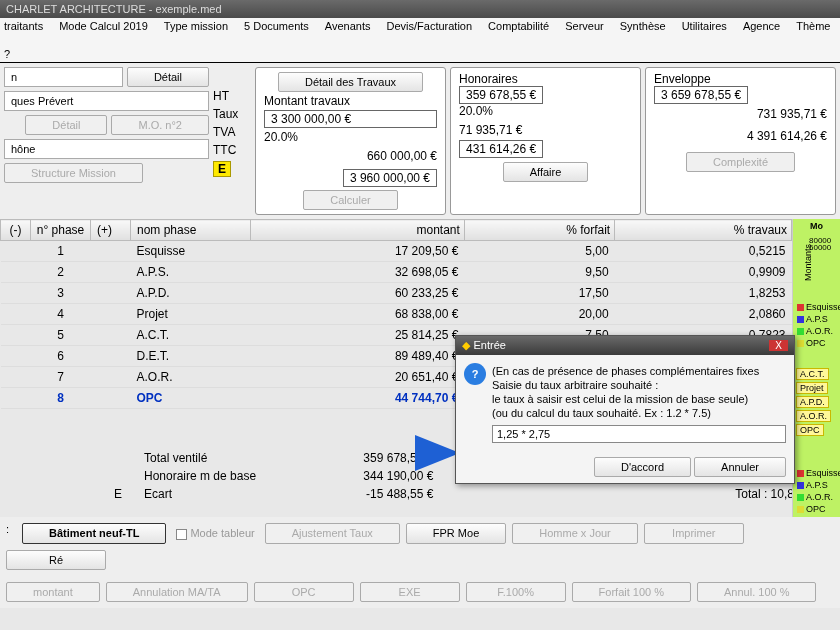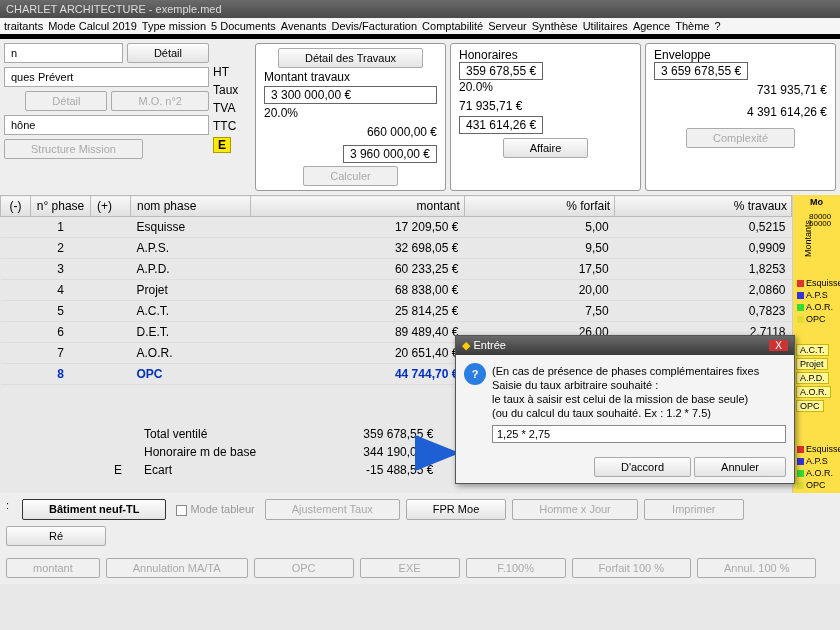--- a/index.html
+++ b/index.html
@@ -1,18 +1,18 @@
 <!DOCTYPE html>
 <html><head>
 <meta charset="utf-8">
 <style>
 * { box-sizing: border-box; margin: 0; padding: 0; font-family: Arial, sans-serif; }
 body { background: #e8e8e8; font-size: 11px; width: 840px; height: 630px; overflow: hidden; position: relative; }
 .titlebar { background: linear-gradient(#6a6a6a,#4a4a4a); color: #ddd; padding: 3px 6px; font-size: 11px; }
-.menubar { background: #f5f5f5; padding: 2px 4px; border-bottom: 5px solid #000000; display: flex; gap: 5px; flex-wrap: wrap; }
+.menubar { background: #f5f5f5; padding: 2px 4px; border-bottom: 1px solid #000000; display: flex; gap: 16px; flex-wrap: wrap; }
 .menubar span { cursor: default; }
 .topzone { display: flex; gap: 4px; padding: 4px; background: #eee; }
 .leftcol { width: 205px; display: flex; flex-direction: column; gap: 4px; }
 .btn { background: linear-gradient(#fdfdfd,#e4e4e4); border: 1px solid #aaa; border-radius: 2px; padding: 3px 26px; font-size: 11px; cursor: pointer; }
 .btn.disabled { color: #aaa; background: #f0f0f0; }
 .inputlike { background: #fff; border: 1px solid #aaa; padding: 3px 6px; font-size: 11px; }
 .row { display: flex; gap: 4px; align-items: center; }
 .section { background: #fff; border: 1px solid #999; border-radius: 3px; padding: 4px 8px; flex: 1; display: flex; flex-direction: column; gap: 2px; font-size: 12px; }
 .labcol { width: 38px; font-size: 12px; }
 .labcol div { margin: 4px 0; }
@@ -38,21 +38,21 @@
 .dialog .dtitle { background: linear-gradient(#6a6a6a,#3a3a3a); color: #fff; padding: 3px 6px; font-size: 11px; display: flex; justify-content: space-between; align-items: center; }
 .dialog .dbody { padding: 8px; font-size: 11px; }
 .dialog .dbody p { margin: 2px 0; }
 .dialog input { width: 100%; border: 1px solid #888; padding: 2px 4px; font-size: 11px; margin-top: 4px; }
 .dialog .dbtns { text-align: right; padding: 6px 8px; }
 .xbtn { background: #c33; color: #fff; padding: 0 6px; font-size: 10px; cursor: pointer; }
 .arrow { position: absolute; left: 415px; top: 435px; width: 0; height: 0; border-top: 18px solid transparent; border-bottom: 18px solid transparent; border-left: 45px solid #1e60d4; }
 .qicon { display: inline-block; width: 22px; height: 22px; border-radius: 50%; background: #2a7de1; color: #fff; text-align: center; line-height: 22px; font-weight: bold; margin-right: 6px; vertical-align: top; }
 .tablewrap { display: flex; }
 .tablemain { flex: 1; }
-.chartstub { width: 48px; background: #fde047; border-left: 1px solid #ccc; font-size: 9px; padding: 2px; }
+.chartstub { width: 48px; background: #bef264; border-left: 1px solid #ccc; font-size: 9px; padding: 2px; }
 .ylabel { transform: rotate(-90deg); transform-origin: left top; position: absolute; font-size: 9px; }
 .checkbox { width: 11px; height: 11px; border: 1px solid #888; display: inline-block; vertical-align: middle; margin-right: 3px; background: #fff; }
 </style>
 </head>
 <body>
 
 <div class="titlebar">CHARLET ARCHITECTURE - exemple.med</div>
 
 <div class="menubar" id="menubar">
     <span>traitants</span>

